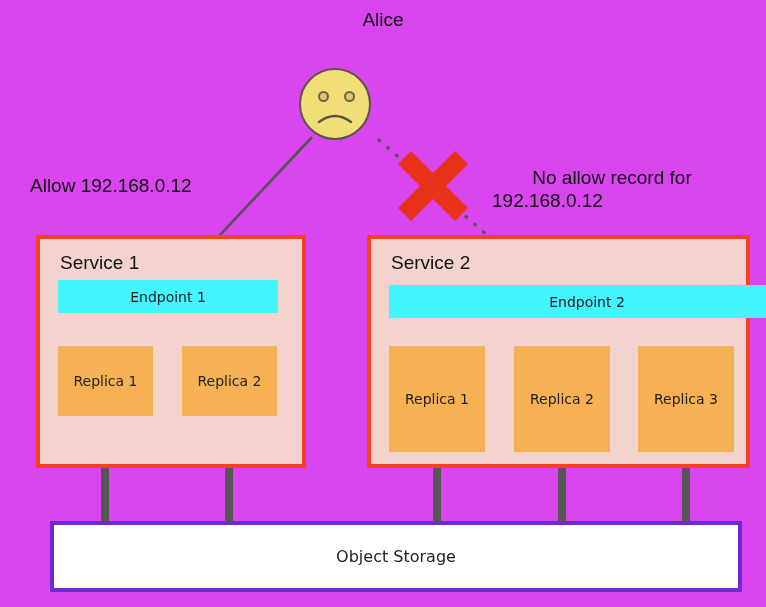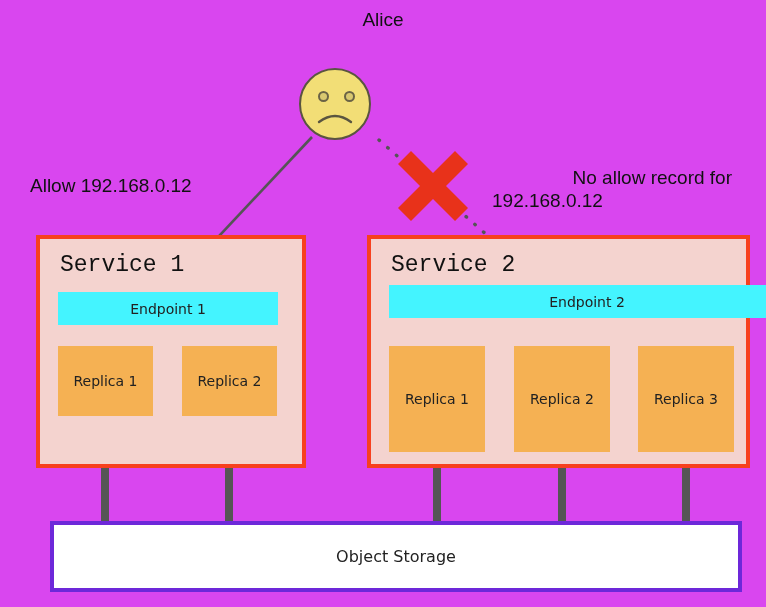--- a/index.html
+++ b/index.html
@@ -6,22 +6,22 @@
   body{width:766px;height:607px;overflow:hidden;
        font-family:"Liberation Sans",sans-serif;color:#1a1a1a;}
   #stage{position:relative;width:766px;height:607px;background:#d946ef;}
   svg#wires{position:absolute;left:0;top:0;width:766px;height:607px;pointer-events:none;}
 
   .lbl{position:absolute;font-family:"Liberation Sans",sans-serif;
        font-size:19px;color:#111;white-space:pre;line-height:23px;}
 
   .svc-box{position:absolute;background:#F4D3CF;border:4px solid #F7401E;
            box-sizing:border-box;}
-  .svc-title{position:absolute;font-size:23px;color:#111;
-             font-family:Liberation Mono, monospace;}
+  .svc-title{position:absolute;font-size:19px;color:#111;
+             font-family:Liberation Sans, sans-serif;}
 
   .endpoint{position:absolute;background:#44F4FF;display:flex;
             align-items:center;justify-content:center;
             font-family:"DejaVu Sans",sans-serif;font-size:14px;color:#222;}
 
   .replica{position:absolute;background:#F5B153;display:flex;
            align-items:center;justify-content:center;
            font-family:"DejaVu Sans",sans-serif;font-size:14px;color:#222;}
 
   .storage{position:absolute;background:#ffffff;border:4px solid #6d28d9;
@@ -46,21 +46,21 @@
   <div class="face" style="left:299px;top:68px;width:72px;height:72px;">
     <div class="eye" style="left:17px;top:21px;"></div>
     <div class="eye" style="left:43px;top:21px;"></div>
     <svg width="72" height="72" style="position:absolute;left:-2px;top:-2px;">
       <path d="M20,54 Q36,42 52,54" fill="none" stroke="#5a5540" stroke-width="2.4" stroke-linecap="round"></path>
     </svg>
   </div>
 
   <div class="lbl" style="left:30px;top:174px;">Allow 192.168.0.12</div>
 
-  <div class="lbl" style="left:492px;top:166px;width:240px;text-align:right;">No allow record for</div>
+  <div class="lbl" style="left:492px;top:166px;width:240px;text-align:center;">No allow record for</div>
   <div class="lbl" style="left:492px;top:189px;width:240px;text-align:left;">192.168.0.12</div>
 
   <svg id="wires" viewBox="0 0 766 607">
     <defs>
       <marker id="arrowSolid" markerWidth="10" markerHeight="10" refX="8" refY="4" orient="auto" markerUnits="strokeWidth">
         <path d="M0,0 L9,4 L0,8 L2.6,4 z" fill="#555"></path>
       </marker>
       <marker id="arrowDot" markerWidth="10" markerHeight="10" refX="8" refY="4" orient="auto" markerUnits="strokeWidth">
         <path d="M0,0 L9,4 L0,8 L2.6,4 z" fill="#555"></path>
       </marker>
@@ -83,21 +83,21 @@
 
     <line x1="379" y1="140" x2="529" y2="272" stroke="#555" stroke-width="3.4" stroke-linecap="round" stroke-dasharray="0.6 11" marker-end="url(#arrowDot)"></line>
   </svg>
 
   <svg class="xmark" style="left:398px;top:151px;" width="70" height="70" viewBox="0 0 70 70">
     <path d="M13,0 L35,22 L57,0 L70,13 L48,35 L70,57 L57,70 L35,48 L13,70 L0,57 L22,35 L0,13 z" fill="#E8321A"></path>
   </svg>
 
   <div class="svc-box" style="left:36px;top:235px;width:270px;height:233px;"></div>
   <div class="svc-title" style="left:60px;top:252px;">Service 1</div>
-  <div class="endpoint" style="left:58px;top:292px;width:220px;height:33px;">Endpoint 1</div>
+  <div class="endpoint" style="left:58px;top:280px;width:220px;height:33px;">Endpoint 1</div>
   <div class="replica" style="left:58px;top:346px;width:95px;height:70px;">Replica 1</div>
   <div class="replica" style="left:182px;top:346px;width:95px;height:70px;">Replica 2</div>
 
   <div class="svc-box" style="left:367px;top:235px;width:383px;height:233px;"></div>
   <div class="svc-title" style="left:391px;top:252px;">Service 2</div>
   <div class="endpoint" style="left:389px;top:285px;width:396px;height:33px;">Endpoint 2</div>
   <div class="replica" style="left:389px;top:346px;width:96px;height:106px;">Replica 1</div>
   <div class="replica" style="left:514px;top:346px;width:96px;height:106px;">Replica 2</div>
   <div class="replica" style="left:638px;top:346px;width:96px;height:106px;">Replica 3</div>
 

